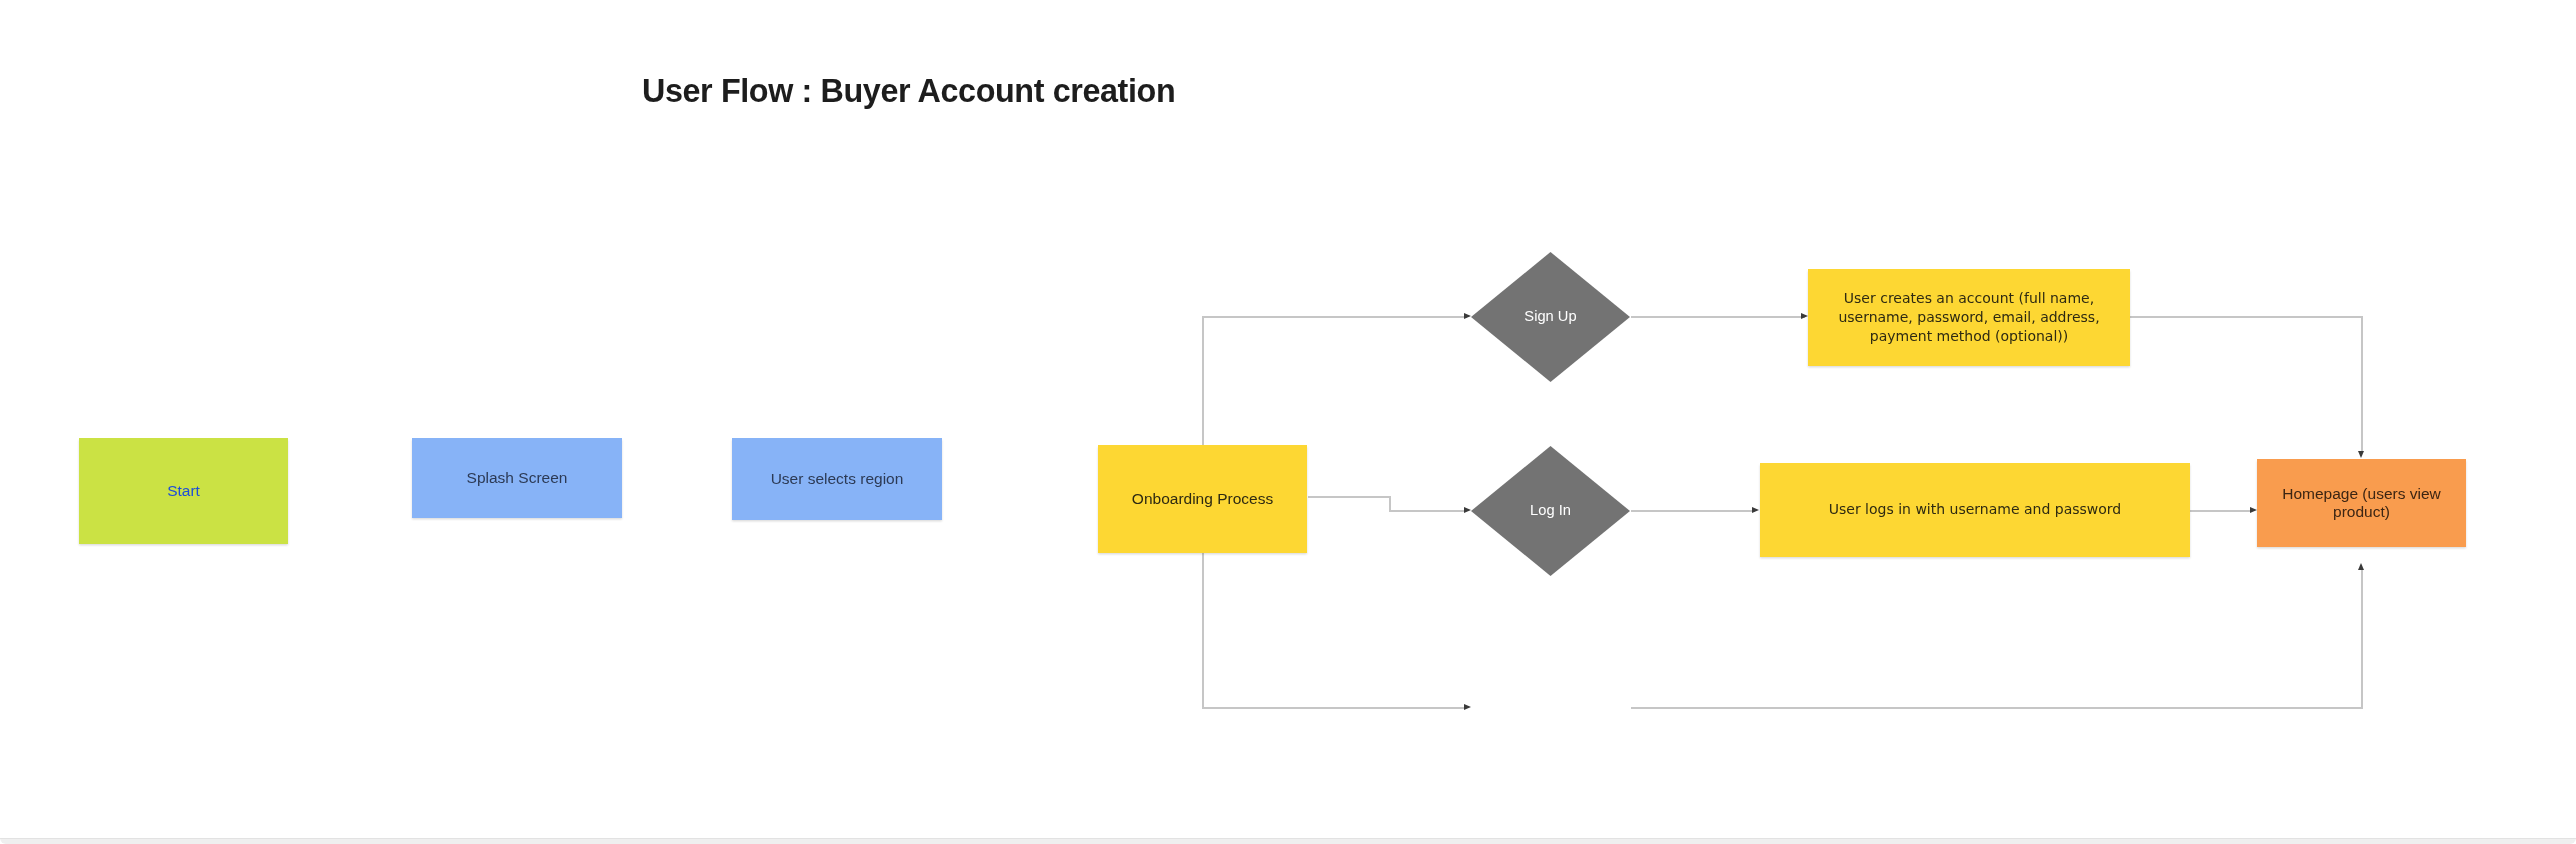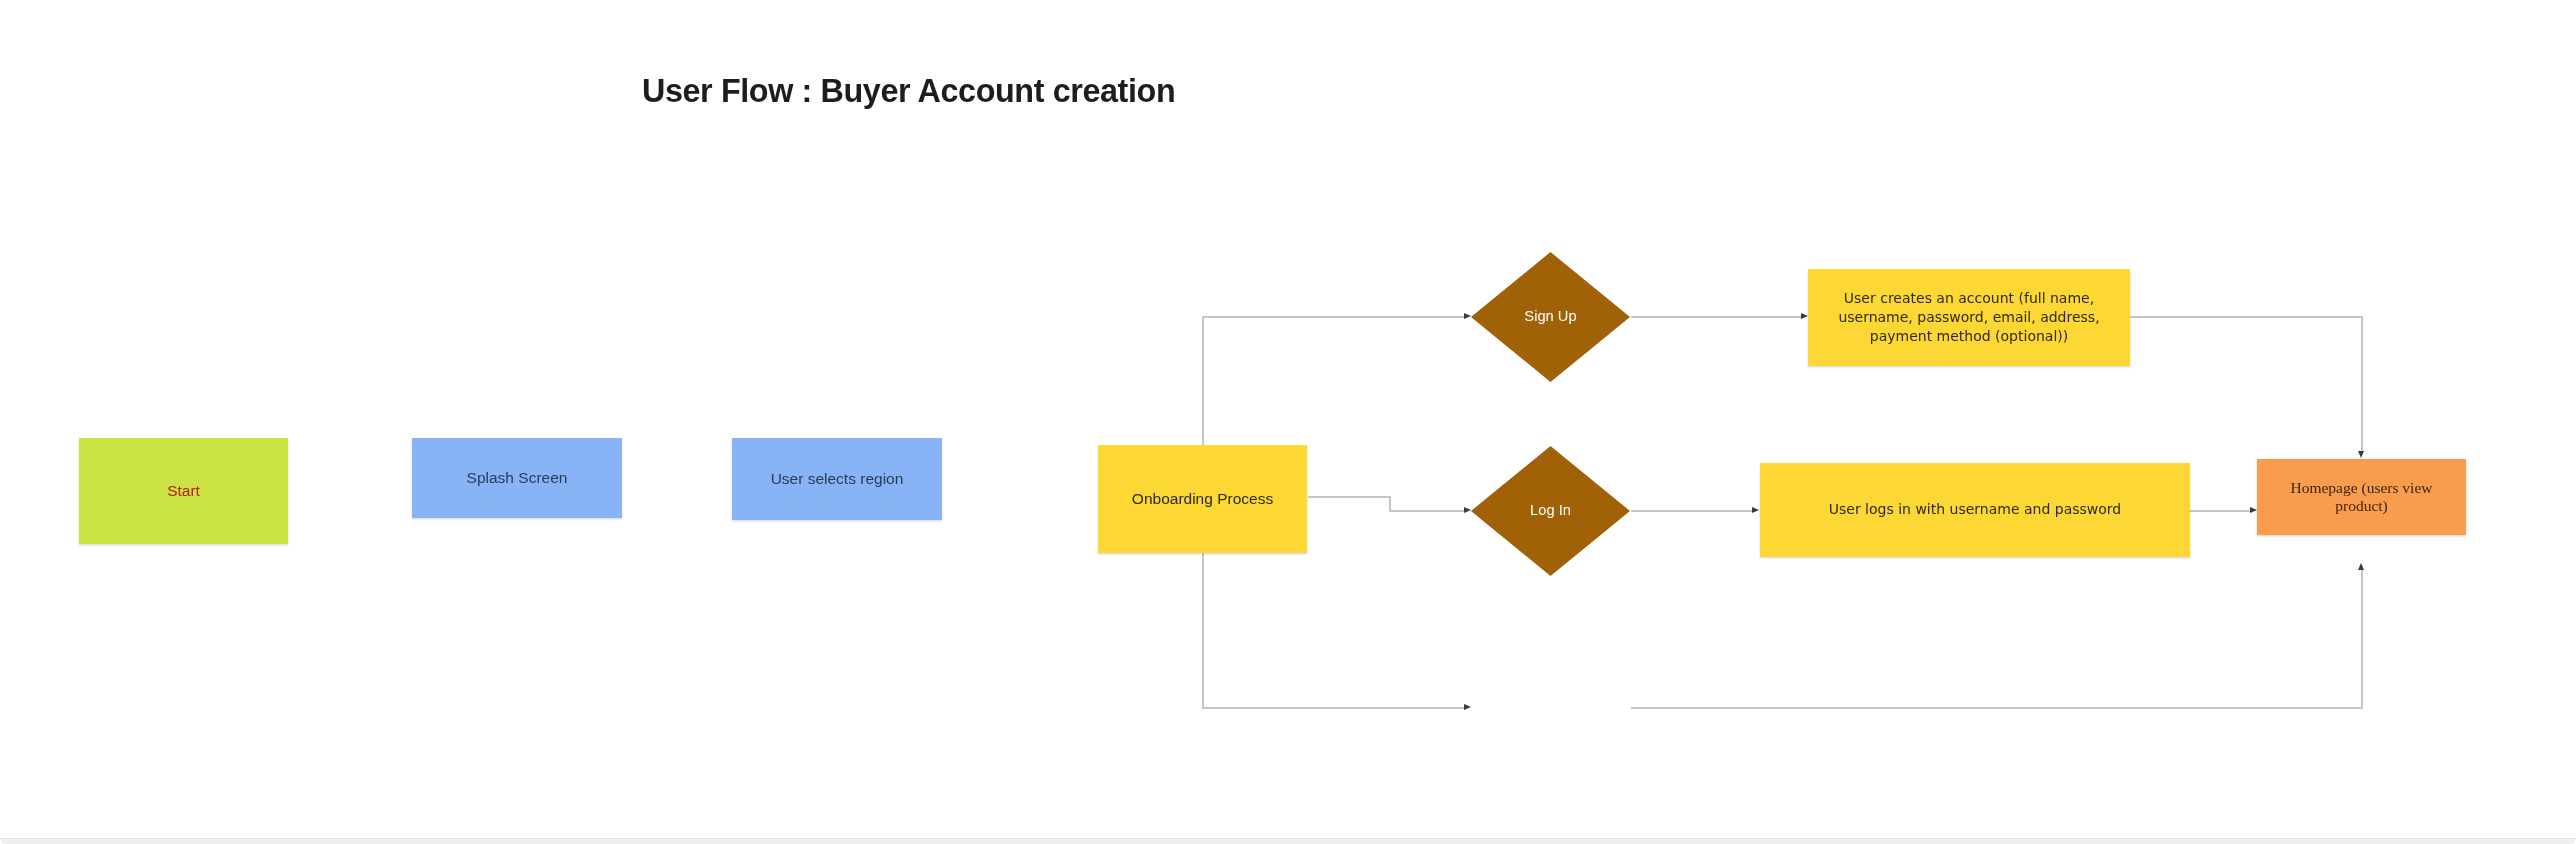--- a/index.html
+++ b/index.html
@@ -21,37 +21,37 @@
   }
   
   .box{
     position:absolute;z-index:2;
     display:flex;align-items:center;justify-content:center;
     text-align:center;
     font-size:15.5px;color:#2d3038;
     box-shadow:0 1.5px 2.2px rgba(0,0,0,0.15);
     box-sizing:border-box;
   }
-  .box.lime{background:#cbe244;color:#b91c1c;}
+  .box.lime{background:#cbe244;color:#1d4ed8;}
   .box.blue{background:#87b3f7;color:#2c3a55;}
   .box.yellow{background:#fdd733;color:#2e2a12;}
   .box.orange{background:#f99c4e;color:#3c2513;}
   .box.note{font-family:"DejaVu Sans",sans-serif;font-size:14px;line-height:1.38;padding:0 5px;}
   #box-start{left:79px;top:438px;width:209px;height:106px;}
   #box-splash{left:412px;top:438px;width:210px;height:80px;}
   #box-region{left:732px;top:438px;width:210px;height:82px;}
   #box-onboarding{left:1098px;top:445px;width:209px;height:108px;}
   #box-create-account{left:1808px;top:269px;width:322px;height:97px;}
   #box-login-detail{left:1760px;top:463px;width:430px;height:94px;}
-  #box-homepage{left:2257px;top:459px;width:209px;height:76px;padding:0 23px;font-family:Liberation Serif, serif;}
+  #box-homepage{left:2257px;top:459px;width:209px;height:88px;padding:0 23px;}
   
   .diamond{
     position:absolute;z-index:2;
     width:159px;height:130px;
-    background:#a16207;
+    background:#737373;
     clip-path:polygon(50% 0,100% 50%,50% 100%,0 50%);
     display:flex;align-items:center;justify-content:center;
     text-align:center;color:#ffffff;font-size:14.7px;line-height:1.3;
   }
   .diamond span{display:block;width:96px;}
   #dia-signup{left:1471px;top:252px;}
   #dia-login{left:1471px;top:446px;}
   #dia-guest{left:1471px;top:643px;}
   
   .line{position:absolute;background:#c6c6c6;z-index:1;}

